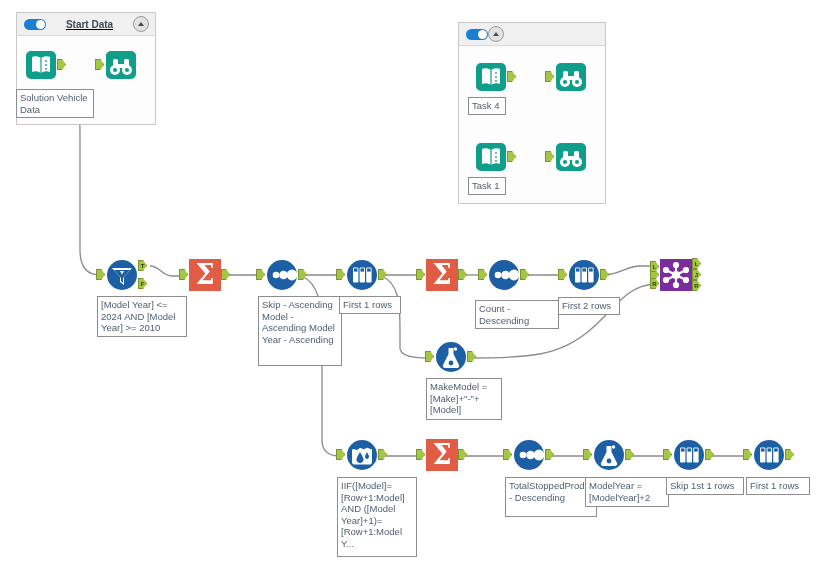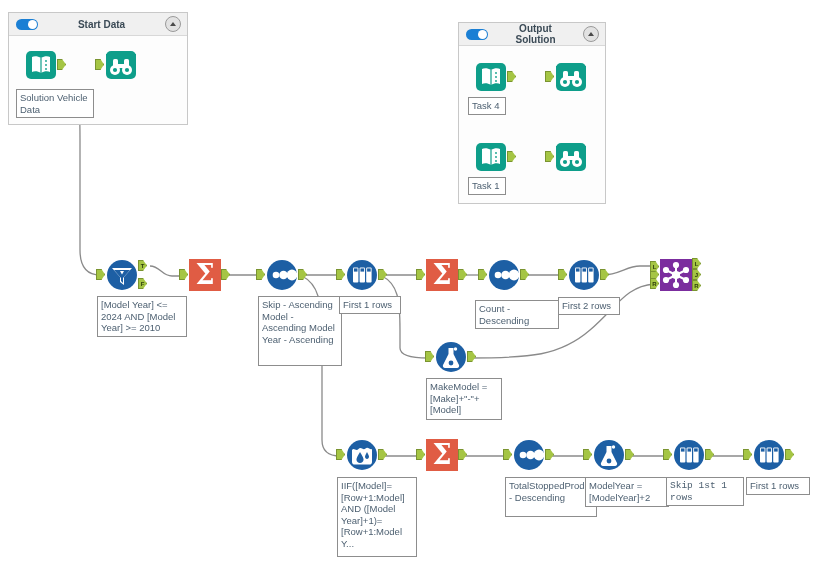--- a/index.html
+++ b/index.html
@@ -61,34 +61,32 @@
       <path d="M 470,358 C 530,358 560,356 590,330 C 616,308 626,286 654,284" fill="none" stroke="#8a8a8a" stroke-width="1.3"></path>
       <path d="M 380,456 L 420,456" fill="none" stroke="#8a8a8a" stroke-width="1.3"></path>
       <path d="M 460,456 L 507,456" fill="none" stroke="#8a8a8a" stroke-width="1.3"></path>
       <path d="M 547,456 L 587,456" fill="none" stroke="#8a8a8a" stroke-width="1.3"></path>
       <path d="M 627,456 L 667,456" fill="none" stroke="#8a8a8a" stroke-width="1.3"></path>
       <path d="M 707,456 L 747,456" fill="none" stroke="#8a8a8a" stroke-width="1.3"></path>
       <path d="M 516,75 L 549,75" fill="none" stroke="#8a8a8a" stroke-width="1.3"></path>
       <path d="M 516,155 L 549,155" fill="none" stroke="#8a8a8a" stroke-width="1.3"></path>
     </svg>
   <div id="containers-layer">
-      <div class="container" style="left: 8px; top: 12px; width: 180px; height: 113px;">
+      <div class="container" style="left: 16px; top: 12px; width: 140px; height: 113px; text-decoration: underline;">
         <div class="cont-head">
           <div class="toggle"></div>
           <div class="cont-title" style="white-space: pre-line;">Start Data</div>
           <div class="collapse">
             <i></i>
           </div>
         </div>
       </div>
       <div class="container" style="left: 458px; top: 22px; width: 148px; height: 182px;">
         <div class="cont-head">
           <div class="toggle"></div>
-          <div class="cont-title" style="white-space: pre-line;">Output
-Solution</div>
           <div class="collapse">
             <i></i>
           </div>
         </div>
       </div>
     </div>
   <div id="tools-layer">
       <div class="tool" style="left: 24px; top: 48px;">
         <div class="glyph"><svg viewBox="0 0 34 34" width="34" height="34">
             <rect x="2" y="3" width="30" height="28" rx="5" fill="#0e9e8a"></rect>
@@ -360,16 +358,16 @@
       <div class="anno" style="left: 468px; top: 177px; width: 38px; min-height: 16px;">Task 1</div>
       <div class="anno" style="left: 97px; top: 296px; width: 90px; min-height: 40px;">[Model Year] &lt;= 2024 AND [Model Year] &gt;= 2010</div>
       <div class="anno" style="left: 258px; top: 296px; width: 84px; min-height: 70px;">Skip - Ascending Model - Ascending Model Year - Ascending</div>
       <div class="anno" style="left: 339px; top: 296px; width: 62px; min-height: 18px;">First 1 rows</div>
       <div class="anno" style="left: 475px; top: 300px; width: 84px; min-height: 26px;">Count - Descending</div>
       <div class="anno" style="left: 558px; top: 297px; width: 62px; min-height: 18px;">First 2 rows</div>
       <div class="anno" style="left: 426px; top: 378px; width: 76px; min-height: 42px;">MakeModel = [Make]+"-"+[Model]</div>
       <div class="anno" style="left: 337px; top: 477px; width: 80px; min-height: 80px;">IIF([Model]= [Row+1:Model] AND ([Model Year]+1)= [Row+1:Model Y...</div>
       <div class="anno" style="left: 505px; top: 477px; width: 92px; min-height: 40px;">TotalStoppedProduction - Descending</div>
       <div class="anno" style="left: 585px; top: 477px; width: 84px; min-height: 30px;">ModelYear = [ModelYear]+2</div>
-      <div class="anno" style="left: 666px; top: 477px; width: 78px; min-height: 18px; font-family: Liberation Mono, monospace;">Skip 1st 1 rows</div>
+      <div class="anno" style="left: 666px; top: 477px; width: 78px; min-height: 18px;">Skip 1st 1 rows</div>
       <div class="anno" style="left: 746px; top: 477px; width: 64px; min-height: 18px;">First 1 rows</div>
     </div>
 </div>
 
 </body></html>

